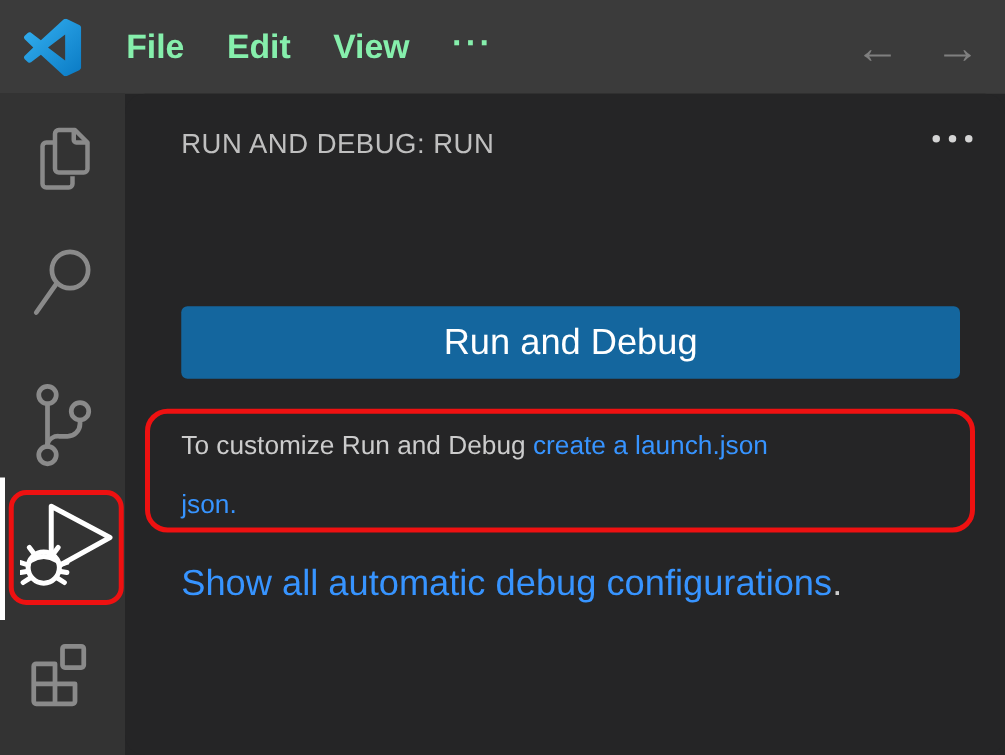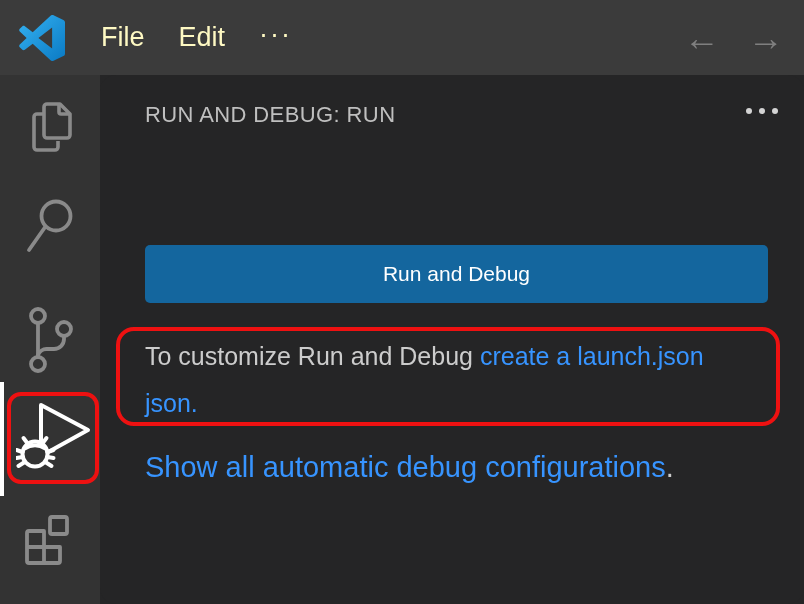--- a/index.html
+++ b/index.html
@@ -13,22 +13,22 @@
   #app { position:absolute; inset:0; width:804px; height:604px; }
 
   
   .titlebar {
     position:absolute; left:0; top:0; width:804px; height:75px;
     background:var(--titlebar_bg,#3b3b3b);
     display:flex; align-items:center;
   }
   .logo-wrap { width:84px; display:flex; justify-content:center; align-items:center; }
   .menu-item {
-    color:#fef9c3; font-size:27px; padding:6px 17px; cursor:default;
-    border-radius:6px; line-height:1;
+    color:#86efac; font-size:27px; padding:6px 17px; cursor:default;
+    border-radius:6px; line-height:1;font-weight:bold;
   }
   .menu-item.dots { font-size:27px; letter-spacing:2px; padding-top:0; }
   .titlebar-spacer { flex:1; }
   .nav-arrows { display:flex; gap:24px; margin-right:18px; }
   .nav-arrow { color:#7f7f7f; font-size:36px; line-height:1; width:40px; text-align:center; }
 
   
   .activitybar {
     position:absolute; left:0; top:75px; width:100px; height:529px;
     background:var(--activitybar_bg,#333333);
@@ -50,28 +50,28 @@
     background:var(--panel_bg,#252526); color:#cccccc;border-radius:16px;
   }
   .panel-header {
     position:absolute; left:45px; top:27px;
     font-size:22px; color:#bfbfbf; letter-spacing:0.4px;
   }
   .panel-more { position:absolute; right:26px; top:33px; display:flex; gap:7px; cursor:pointer; }
   .panel-more i { width:6px; height:6px; border-radius:50%; background:#d4d4d4; display:block; }
 
   .p1 { position:absolute; left:45px; top:105px; font-size:29px; line-height:40px; width:640px; }
-  .p2 { position:absolute; left:45px; top:258px; font-size:25px; line-height:47px; width:650px; }
+  .p2 { position:absolute; left:45px; top:258px; font-size:21px; line-height:47px; width:650px; }
   .p3 { position:absolute; left:45px; top:372px; font-size:29px; line-height:40px; width:640px; }
   a.vslink { color:var(--link_blue,#3794ff); text-decoration:none; cursor:pointer; }
 
   .run-btn {
     position:absolute; left:45px; top:170px; width:623px; height:58px;
     background:var(--button_bg,#14669e); color:var(--button_text,#ffffff);
-    border:none; border-radius:5px; font-size:21px;
+    border:none; border-radius:5px; font-size:29px;
     font-family:"Liberation Sans", sans-serif; cursor:pointer;
     display:flex; align-items:center; justify-content:center;
   }
 
   .text-red-box {
     position:absolute; left:16px; top:252px; width:664px; height:99px;
     border:4px solid var(--annotation_red,#ee1111); border-radius:18px;
     pointer-events:none;
   }
 </style>
@@ -87,20 +87,21 @@
           <linearGradient id="vsg" x1="0" y1="0" x2="1" y2="1">
             <stop offset="0" stop-color="#35b2f2"></stop>
               <stop offset="1" stop-color="#0a7ac4"></stop>
           </linearGradient>
         </defs>
         <path fill="url(#vsg)" d="M96.5 10.7 75 .3c-2-.9-4.3-.5-5.8 1L29.8 37.3 12.7 24.3c-1.6-1.2-3.8-1.1-5.3.2L1.7 29.7c-1.7 1.6-1.7 4.3 0 5.9L16.6 50 1.7 64.4c-1.7 1.6-1.7 4.3 0 5.9l5.7 5.2c1.5 1.3 3.7 1.4 5.3.2l17.1-13 39.4 36c1.5 1.5 3.8 1.9 5.8 1l21.5-10.3c2.1-1 3.5-3.1 3.5-5.4V16.1c0-2.3-1.4-4.4-3.5-5.4zM72 72.6 42.2 50 72 27.4v45.2z"></path>
       </svg>
     </div>
     <span class="menu-item">File</span>
     <span class="menu-item">Edit</span>
+    <span class="menu-item">View</span>
     <span class="menu-item dots">···</span>
     <div class="titlebar-spacer"></div>
     <div class="nav-arrows">
       <span class="nav-arrow">←</span>
       <span class="nav-arrow">→</span>
     </div>
   </div>
 
   <div class="activitybar">
 

